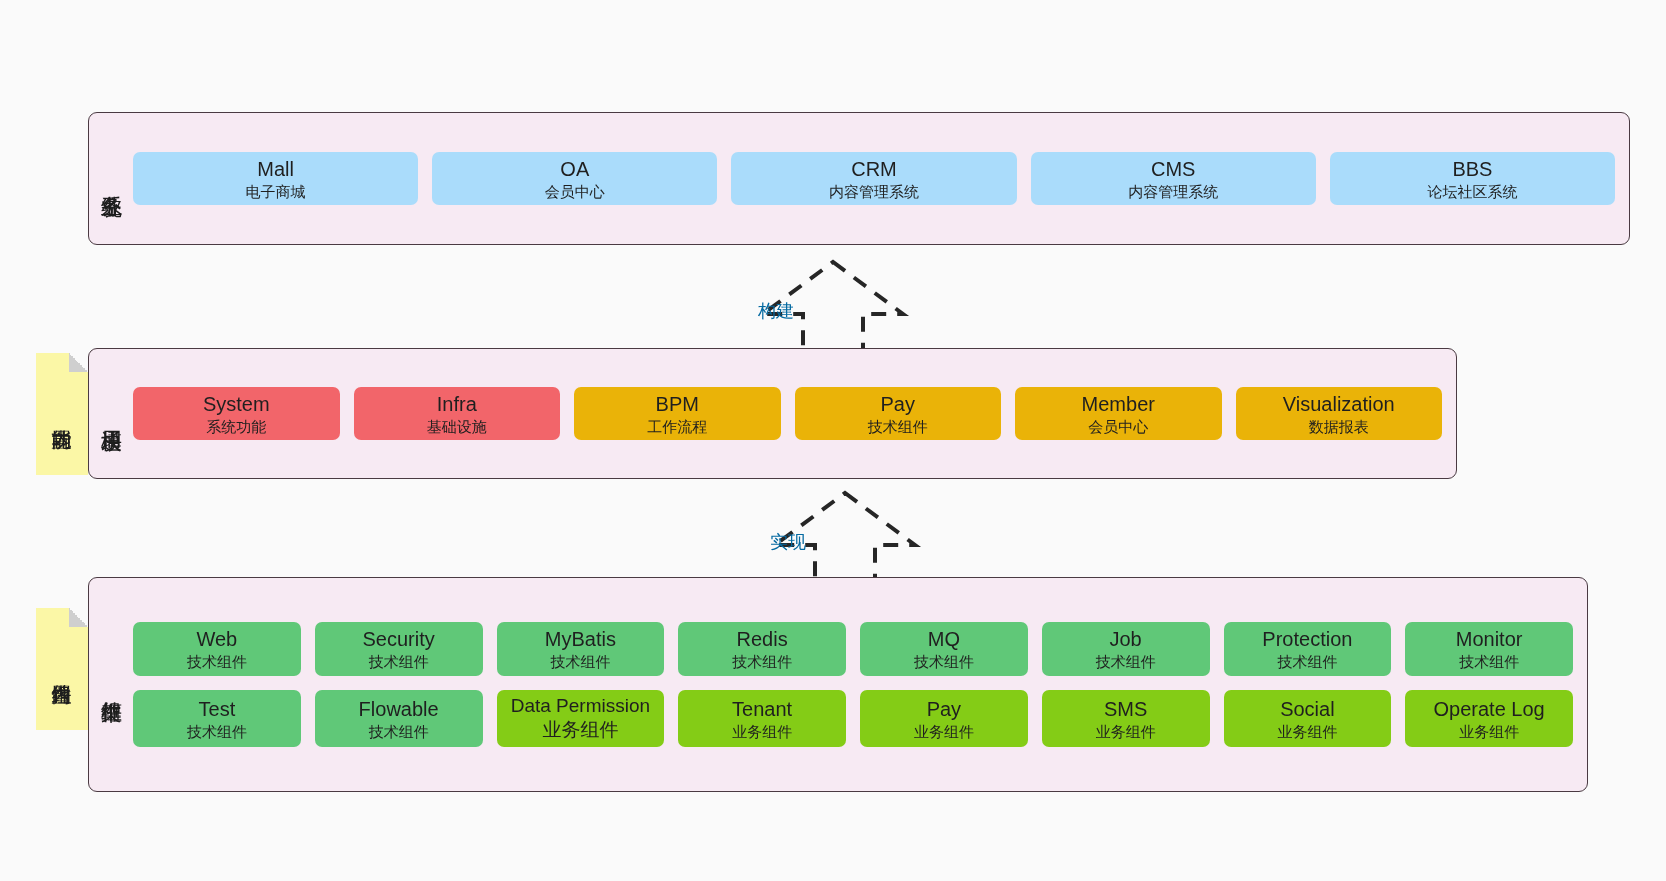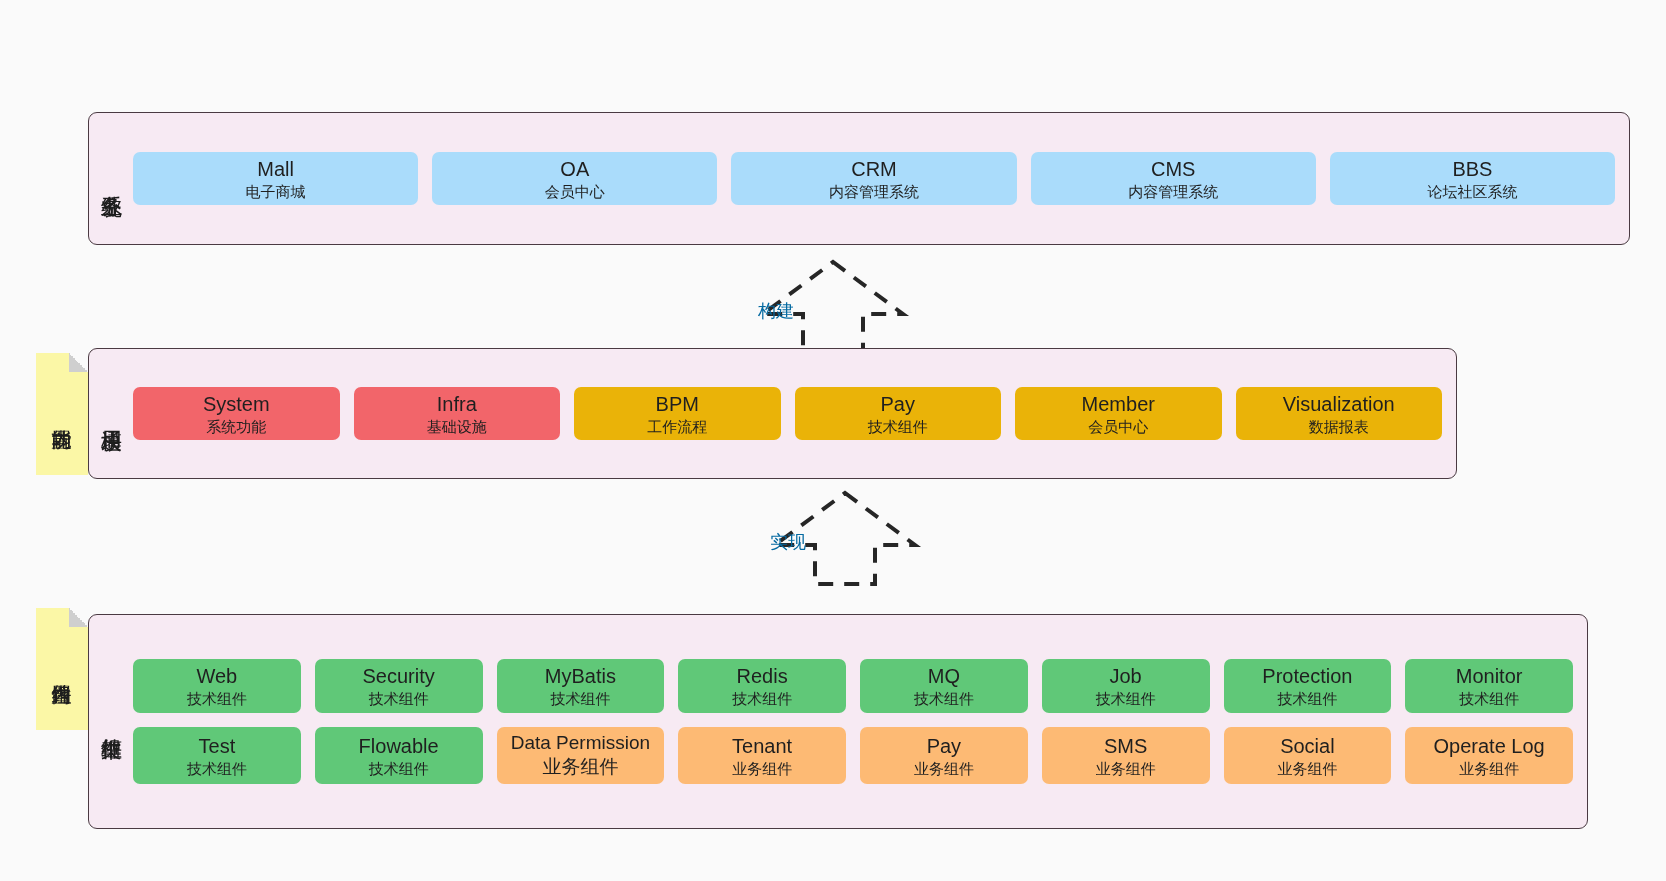--- a/index.html
+++ b/index.html
@@ -72,31 +72,31 @@
   .card .en { font-size: 20px; }
   .card .cn { font-size: 15px; }
   .card.three-line .en { font-size: 19px; }
   .card.three-line .cn { font-size: 19px; }
 
   
   .c-blue       { background: #aadcfb; }
   .c-red        { background: #f2656a; }
   .c-pink       { background: #eab308; }
   .c-green      { background: #60c878; }
-  .c-lightgreen { background: #fdba74; }
+  .c-lightgreen { background: #84cc16; }
 
   
   #layer-business {
     left: 88px;  top: 112px;  width: 1542px; height: 133px;
   }
   #layer-modules {
     left: 88px;  top: 348px;  width: 1369px; height: 131px;
   }
   #layer-framework {
-    left: 88px;  top: 577px;  width: 1500px; height: 215px; margin-top: 37px;
+    left: 88px;  top: 577px;  width: 1500px; height: 215px;
   }
 
   
   .note {
     position: absolute;
     width: 52px;
     background: #fbf7a6;
     color: #1d1d1d;
     font-size: 20px;
     line-height: 1.2;

